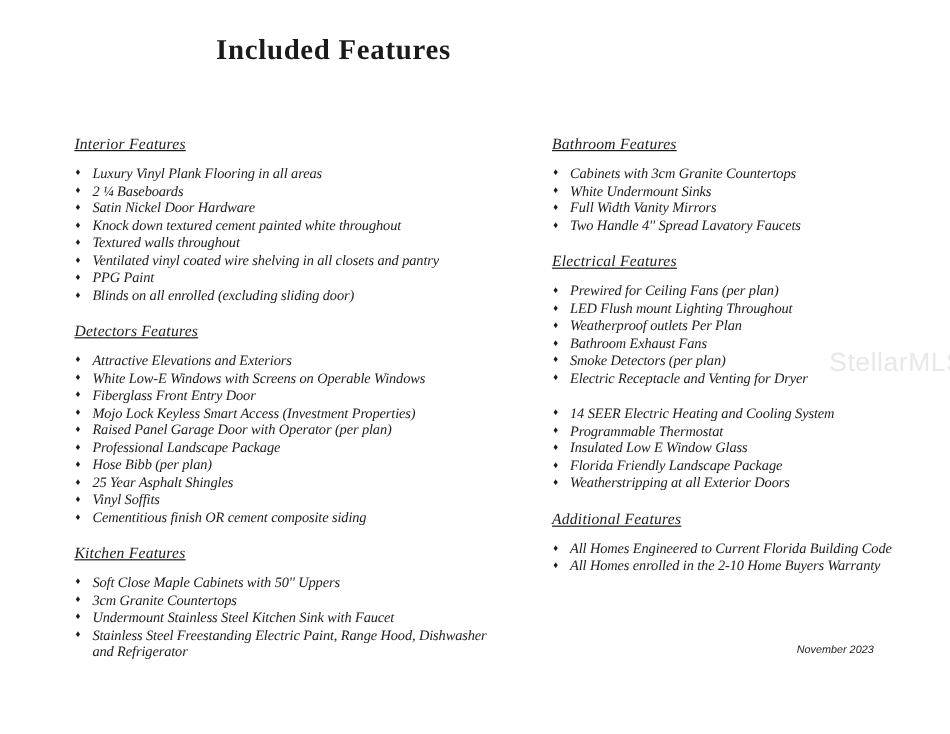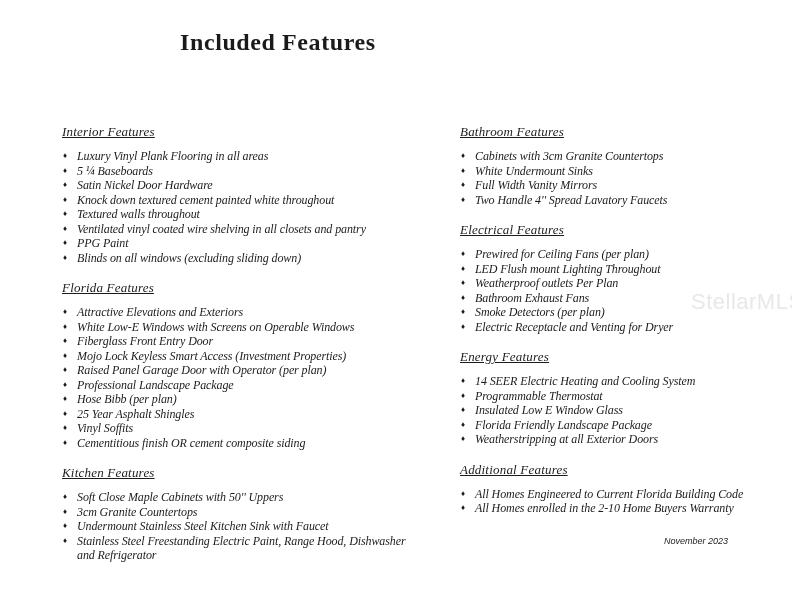--- a/index.html
+++ b/index.html
@@ -19,21 +19,21 @@
     letter-spacing: 0.6px;
     white-space: nowrap;
   }
   .column {
     position: absolute;
     top: 105px;
     padding-top: 7px;
   }
   .column-left  { left: 62px;  width: 358px; }
   .column-right { left: 460px; width: 332px; }
-  .section { margin: 12px 0 15px 0; }
+  .section { margin: 0 0 15px 0; }
   .section-heading {
     font-style: italic;
     font-size: 13px;
     line-height: 15px;
     text-decoration: underline;
     margin: 0 0 10px 0;
     letter-spacing: 0.2px;
   }
   .item {
     display: flex;
@@ -80,21 +80,21 @@
 
 <div class="column column-left">
     <div class="section">
       <div class="section-heading">Interior Features</div>
       <div class="item">
         <span class="bullet">♦</span>
         <span class="item-text">Luxury Vinyl Plank Flooring in all areas</span>
       </div>
       <div class="item">
         <span class="bullet">♦</span>
-        <span class="item-text">5 ¼ Baseboards</span>
+        <span class="item-text">2 ¼ Baseboards</span>
       </div>
       <div class="item">
         <span class="bullet">♦</span>
         <span class="item-text">Satin Nickel Door Hardware</span>
       </div>
       <div class="item">
         <span class="bullet">♦</span>
         <span class="item-text">Knock down textured cement painted white throughout</span>
       </div>
       <div class="item">
@@ -104,25 +104,25 @@
       <div class="item">
         <span class="bullet">♦</span>
         <span class="item-text">Ventilated vinyl coated wire shelving in all closets and pantry</span>
       </div>
       <div class="item">
         <span class="bullet">♦</span>
         <span class="item-text">PPG Paint</span>
       </div>
       <div class="item">
         <span class="bullet">♦</span>
-        <span class="item-text">Blinds on all windows (excluding sliding down)</span>
-      </div>
-    </div>
-    <div class="section">
-      <div class="section-heading">Florida Features</div>
+        <span class="item-text">Blinds on all enrolled (excluding sliding door)</span>
+      </div>
+    </div>
+    <div class="section">
+      <div class="section-heading">Detectors Features</div>
       <div class="item">
         <span class="bullet">♦</span>
         <span class="item-text">Attractive Elevations and Exteriors</span>
       </div>
       <div class="item">
         <span class="bullet">♦</span>
         <span class="item-text">White Low-E Windows with Screens on Operable Windows</span>
       </div>
       <div class="item">
         <span class="bullet">♦</span>
@@ -219,21 +219,20 @@
       <div class="item">
         <span class="bullet">♦</span>
         <span class="item-text">Smoke Detectors (per plan)</span>
       </div>
       <div class="item">
         <span class="bullet">♦</span>
         <span class="item-text">Electric Receptacle and Venting for Dryer</span>
       </div>
     </div>
     <div class="section">
-      <div class="section-heading">Energy Features</div>
       <div class="item">
         <span class="bullet">♦</span>
         <span class="item-text">14 SEER Electric Heating and Cooling System</span>
       </div>
       <div class="item">
         <span class="bullet">♦</span>
         <span class="item-text">Programmable Thermostat</span>
       </div>
       <div class="item">
         <span class="bullet">♦</span>

